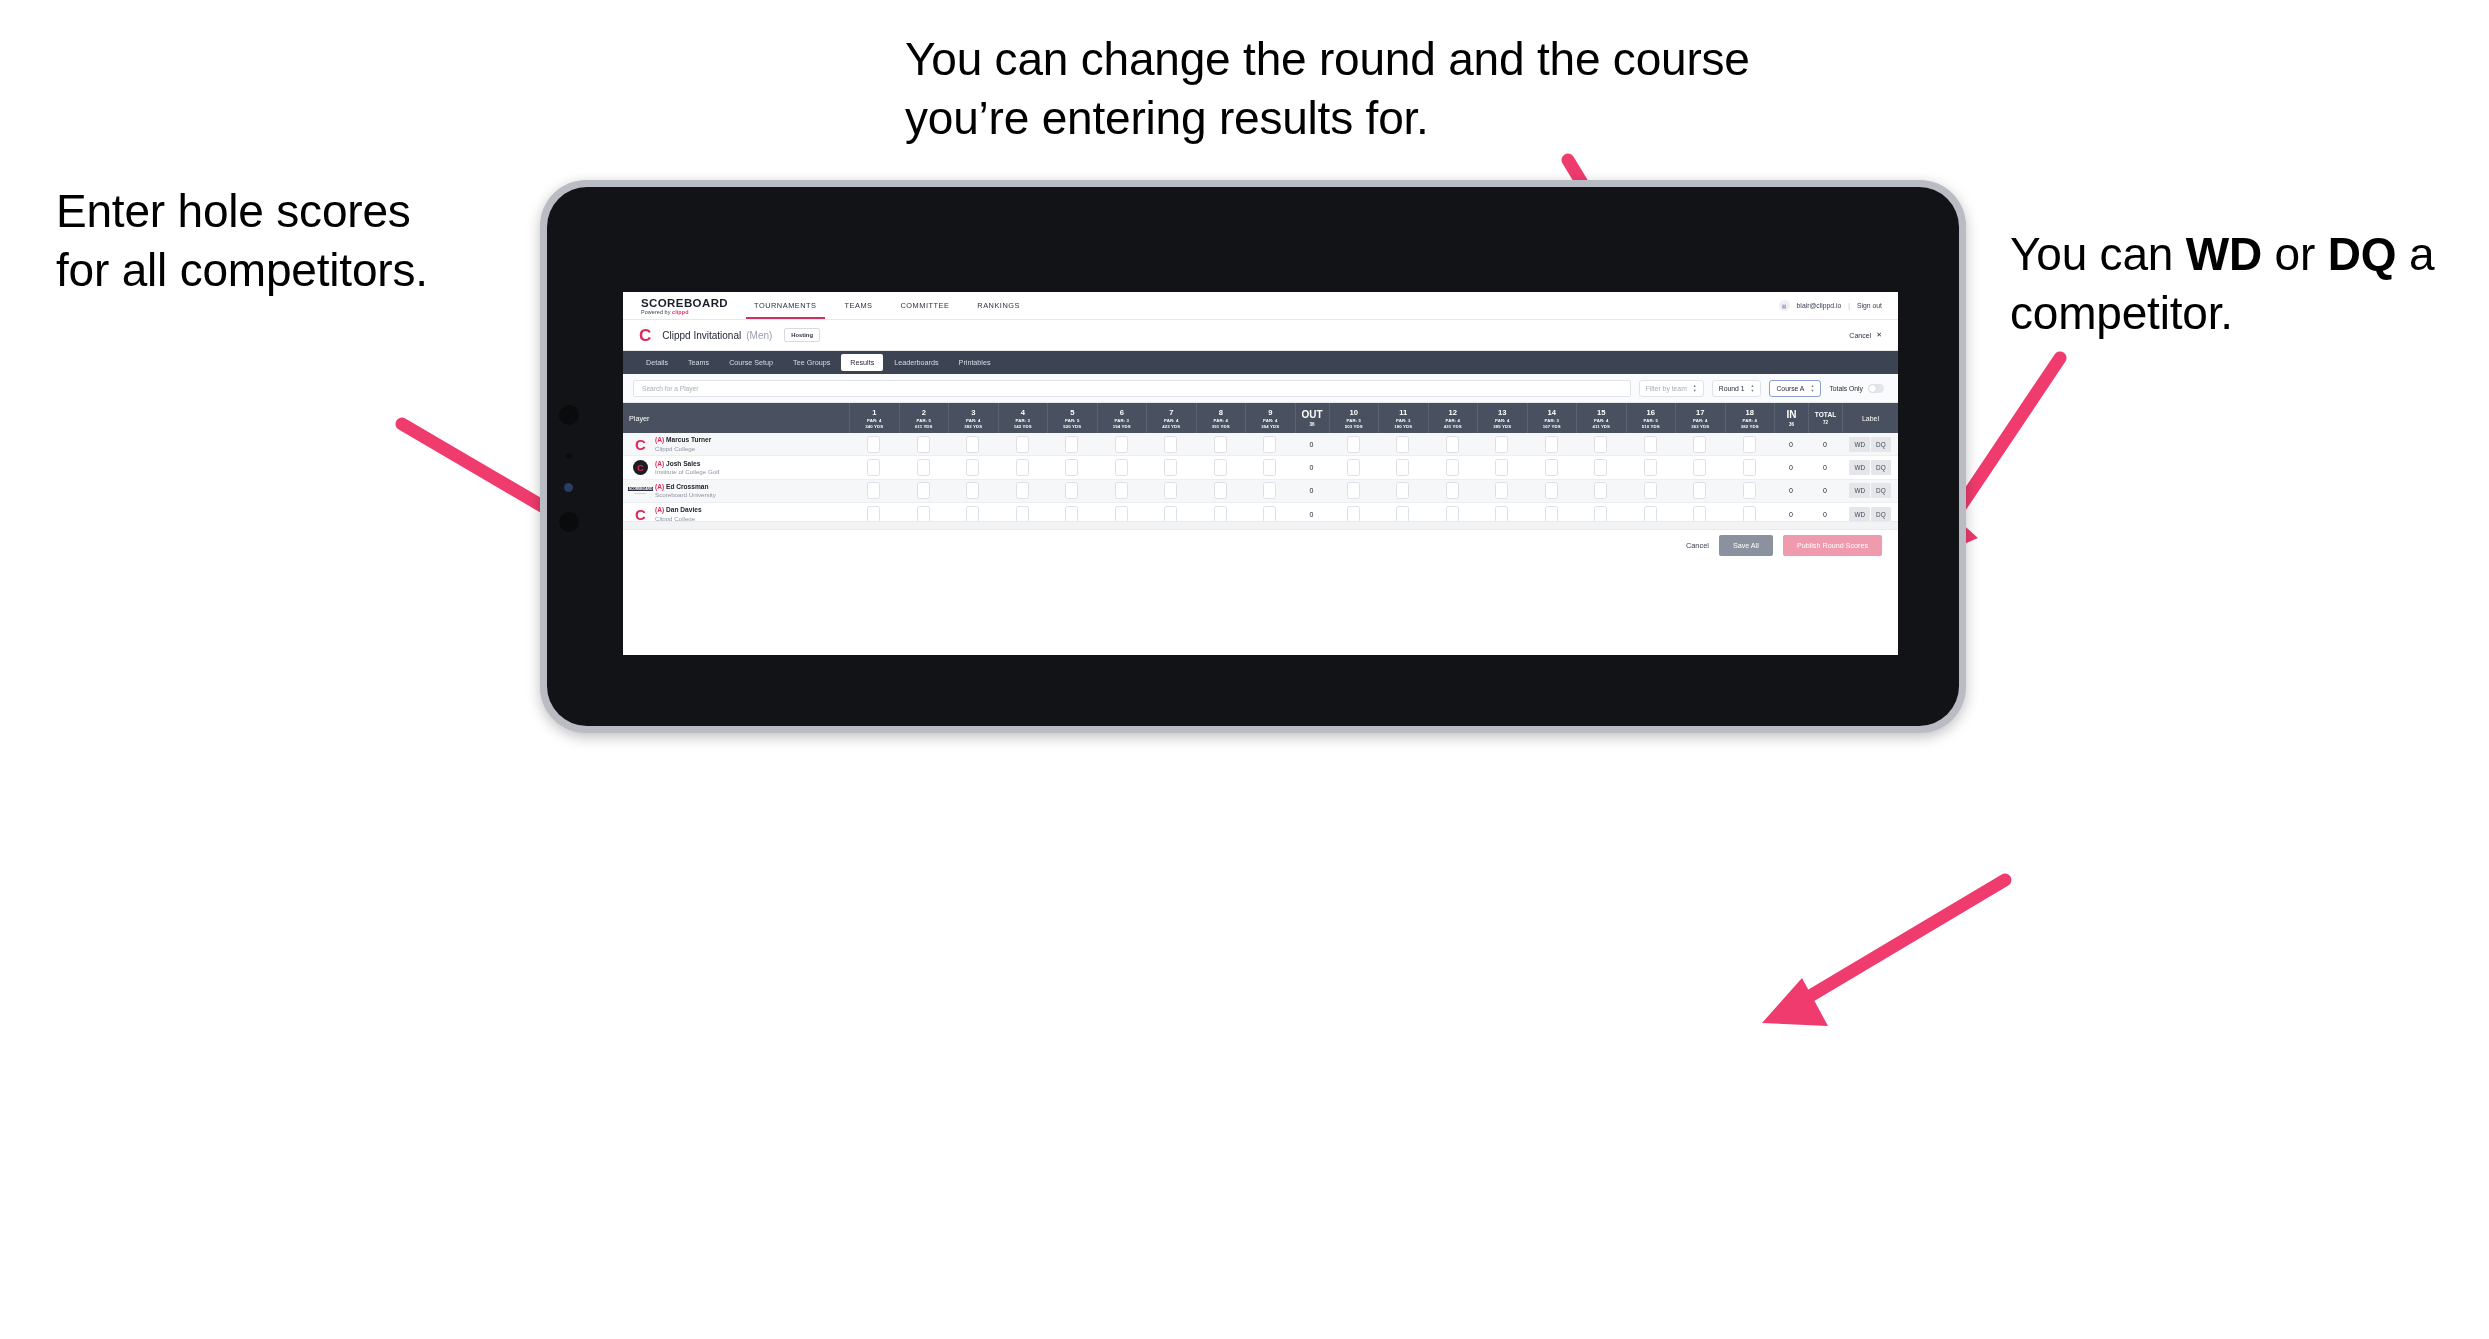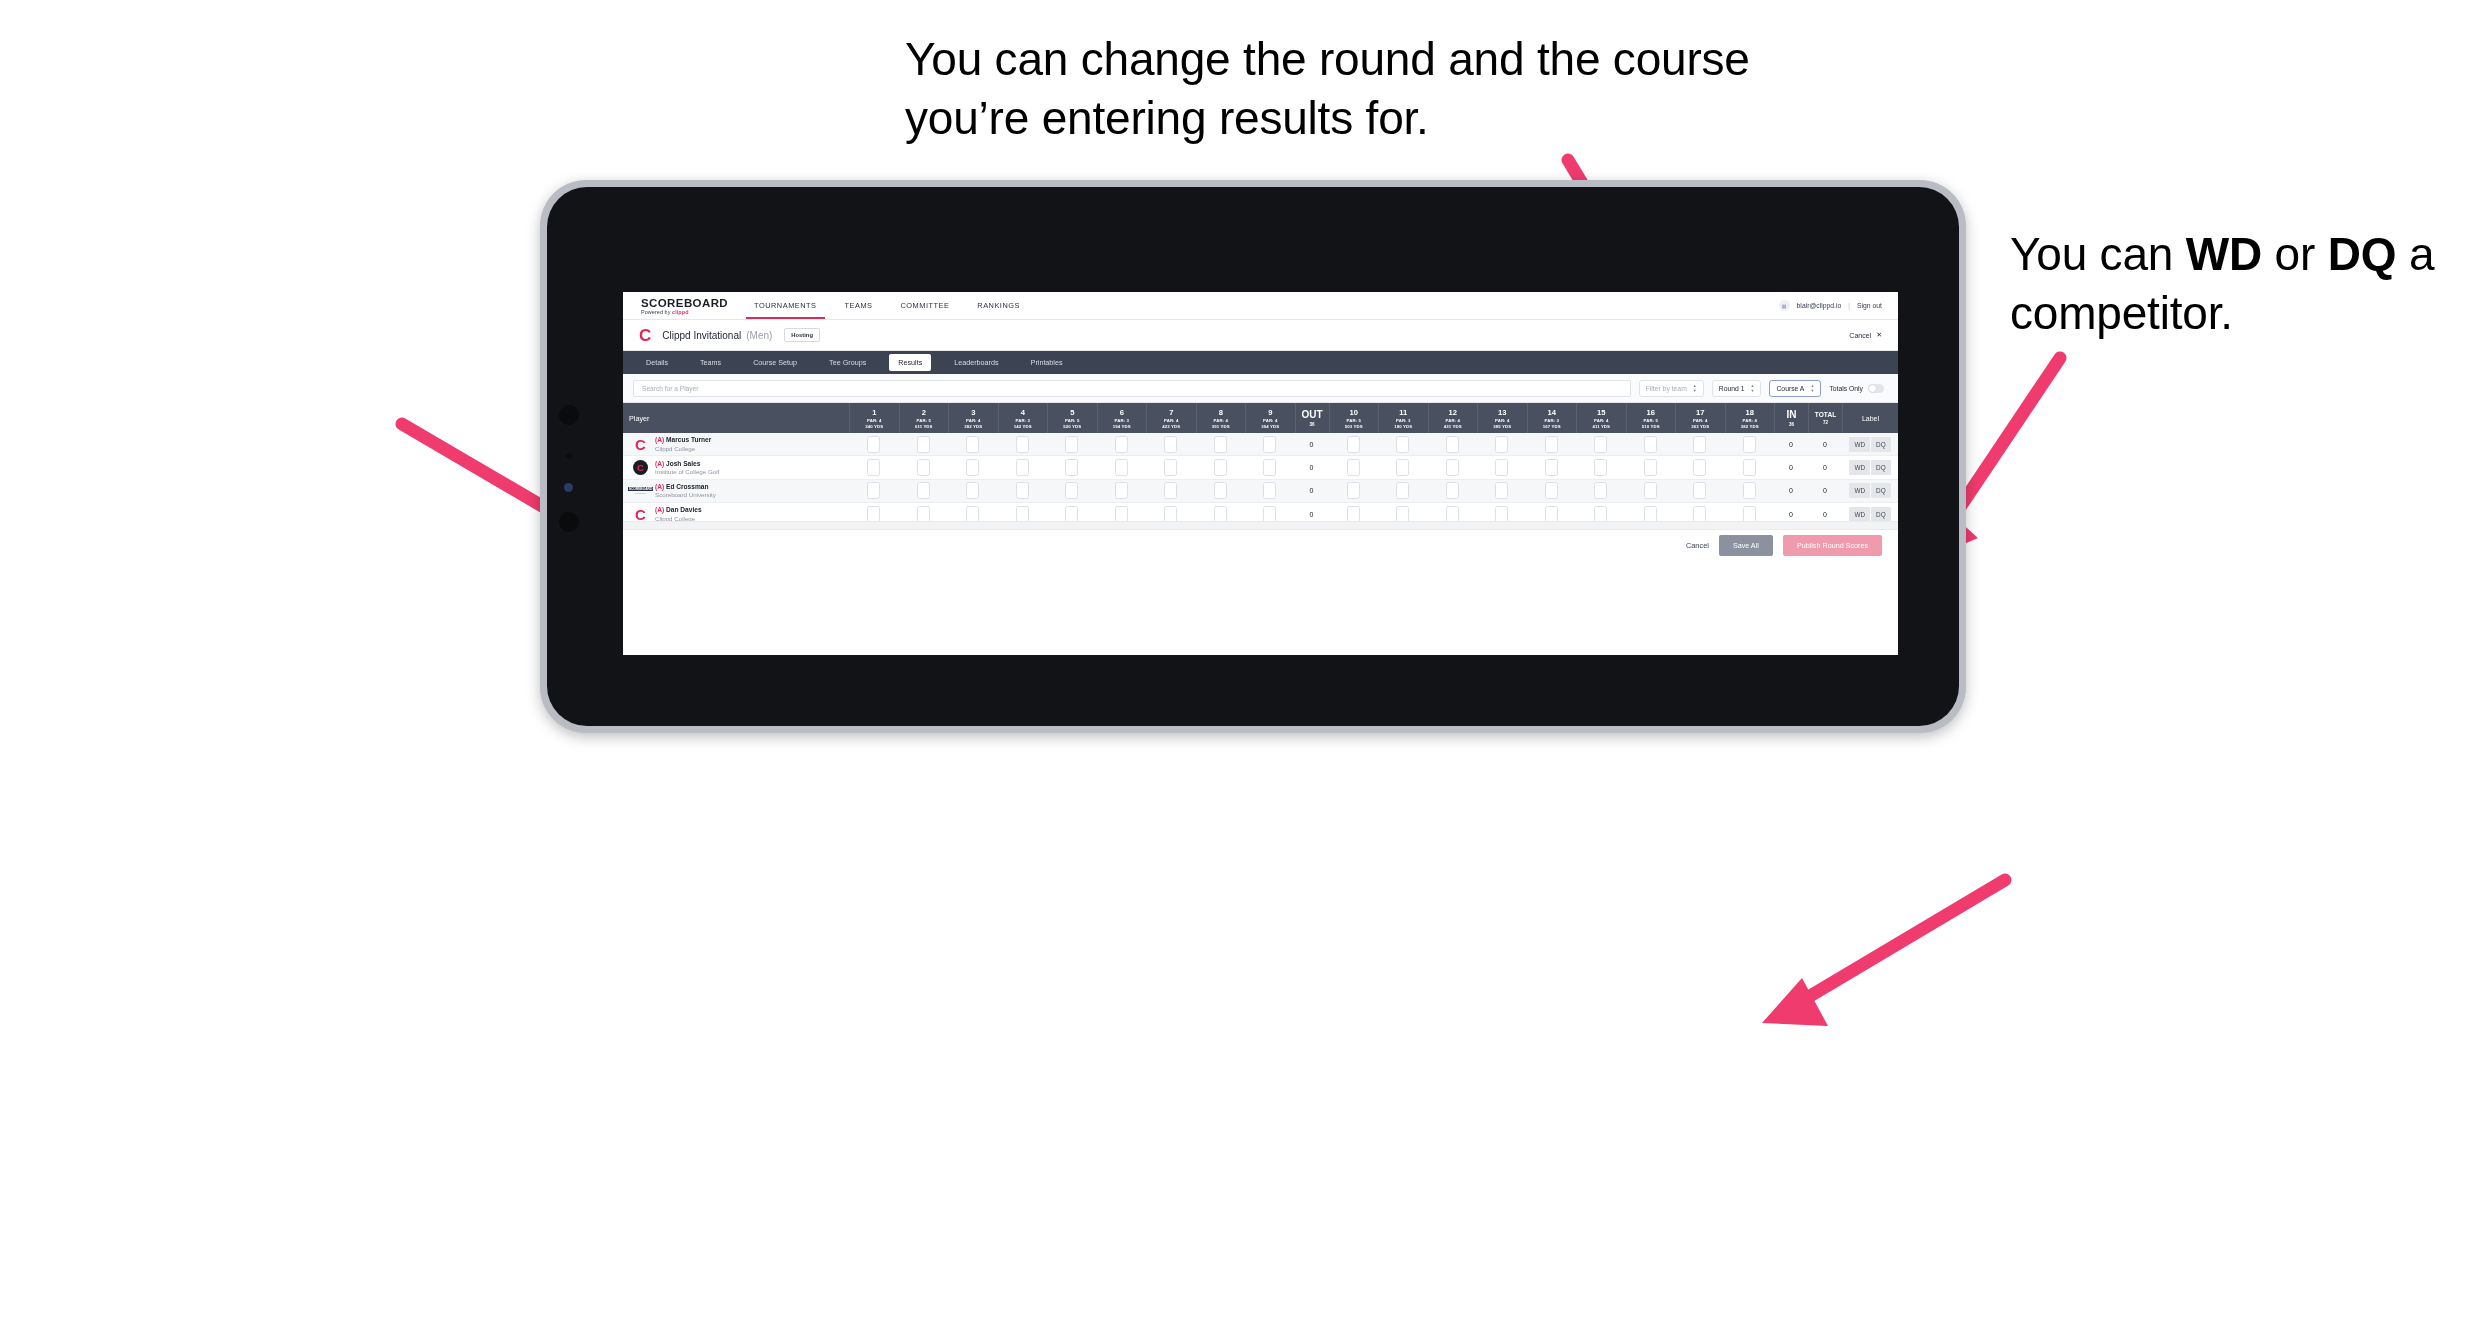--- a/index.html
+++ b/index.html
@@ -64,21 +64,21 @@
           font-family:"Liberation Sans Narrow","Liberation Sans",sans-serif; margin-right:11px;}
   .tname{ font-size:10px; color:#1e2330; }
   .tgender{ font-size:10px; color:#9aa0ae; margin-left:5px; }
   .badge-host{ margin-left:12px; font-size:5.8px; font-weight:700; color:#2b3040;
     border:1px solid #d7dae1; border-radius:2px; padding:3px 6px; background:#fff;}
   .tbar-right{ margin-left:auto; font-size:7px; color:#2b3040; display:flex;
                align-items:center; gap:5px;}
 
   
   .tabs{ height:23px; background:#3c4454; display:flex; align-items:center;
-         padding:0 14px; gap:14px; }
+         padding:0 14px; gap:2px; }
   .tab{ font-size:7.2px; color:#d8dce4; padding:4px 9px; border-radius:2px; }
   .tab.active{ background:#ffffff; color:#232835; font-weight:400; }
 
   
   .filters{ height:29px; background:#fafbfc; display:flex; align-items:center;
             padding:0 10px; gap:8px; border-bottom:1px solid #e6e8ec; }
   .search{ flex:1; height:17px; background:#fff; border:1px solid #dfe2e8;
            border-radius:2px; display:flex; align-items:center; padding:0 8px;
            font-size:6.6px; color:#a8adb9; }
   .selbox{ height:17px; border:1px solid #dfe2e8; border-radius:3px; background:#fff;
@@ -144,20 +144,21 @@
   .btn-save{ font-size:7.2px; color:#fff; background:#8b919e; border-radius:2px;
              padding:6px 14px; }
   .btn-pub{ font-size:7.2px; color:#fff; background:#f09aad; border-radius:2px;
             padding:6px 14px; }
 </style>
 </head>
 <body>
 
 <div id="stage">
 
+  <div class="callout" id="c-left">Enter hole scores for all competitors.</div>
 
   <div class="callout" id="c-right1">
     <span>You can </span><b>WD</b><span> or </span><b>DQ</b><span> a competitor.</span>
   </div>
 
   <div class="callout" id="c-top">You can change the round and the course you’re entering results for.</div>
 
 
   <svg class="arrow" style="left:390px; top:410px; width:400px; height:230px;" viewBox="0 0 400 230">
     <path d="M12 14 L275 168" stroke="#ef3b6e" stroke-width="13" fill="none" stroke-linecap="round"></path>

